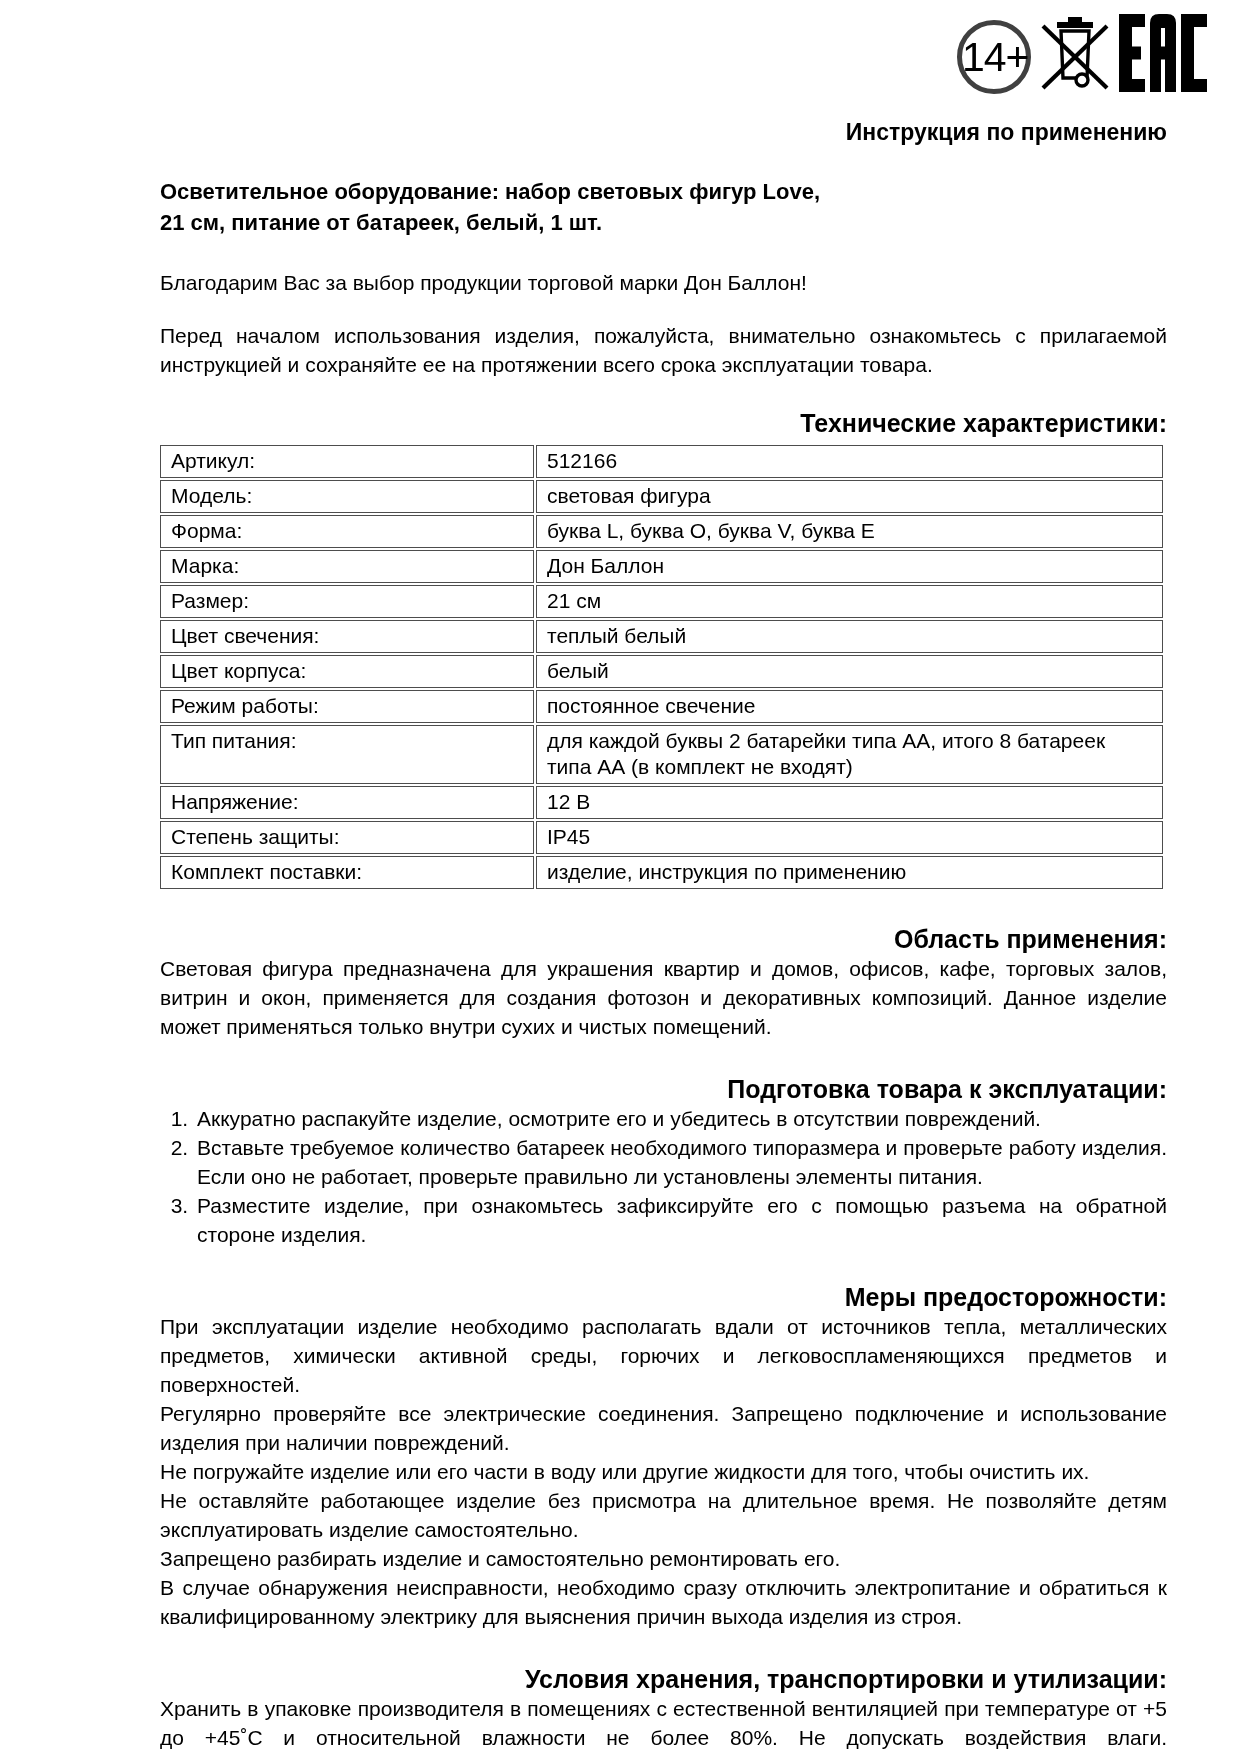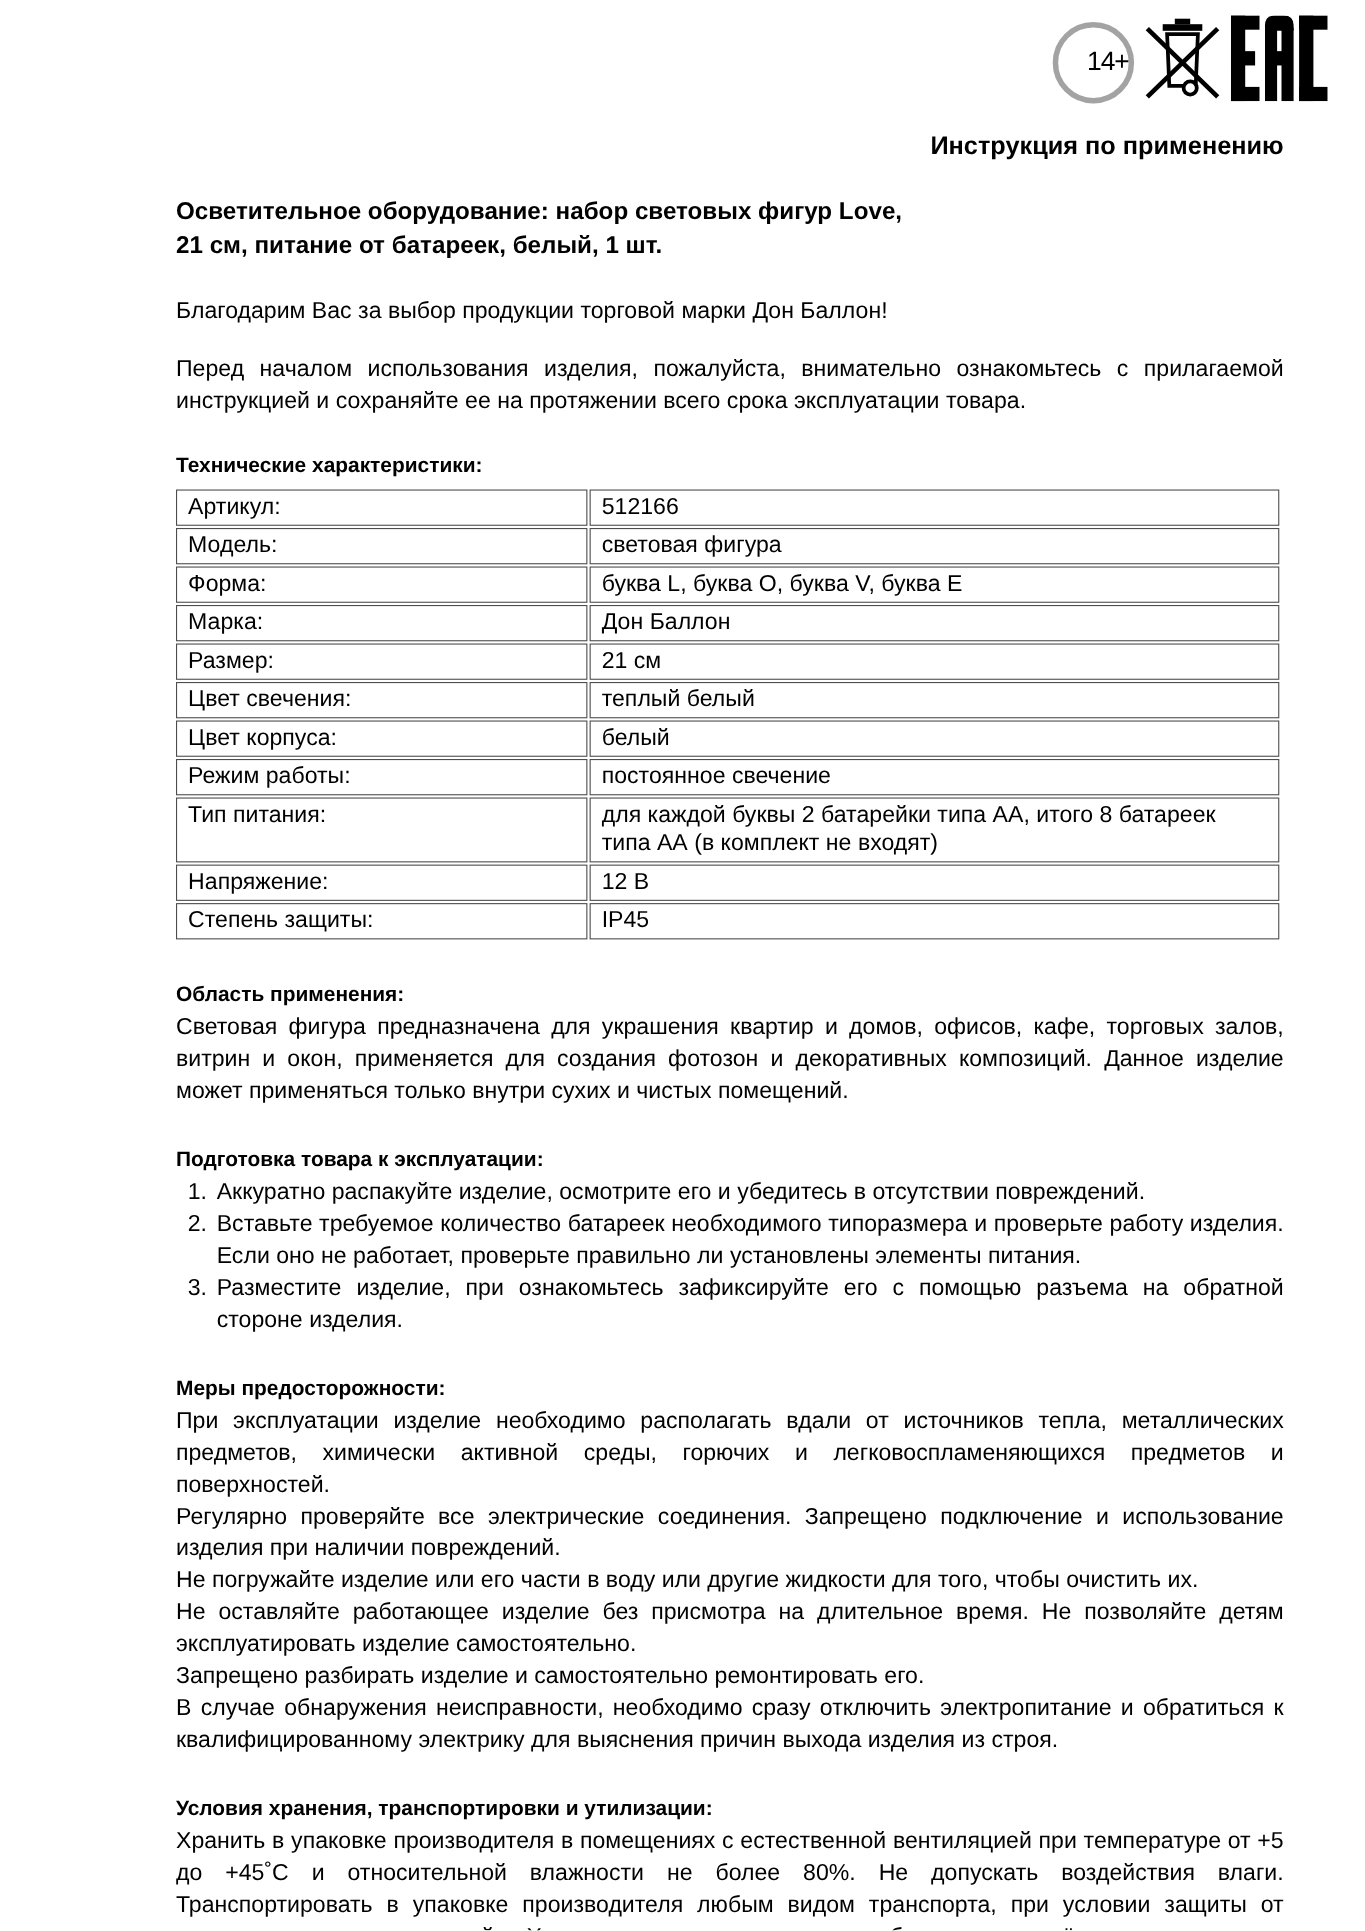--- a/index.html
+++ b/index.html
@@ -18,24 +18,24 @@
   .icons{
     position:absolute;
     top:14px;
     right:34px;
     display:flex;
     align-items:flex-start;
     gap:9px;
   }
   .age-badge{
     width:64px;height:64px;
-    border:5px solid #a3a3a3;
+    border:5px solid #404040;
     border-radius:50%;
-    display:flex;align-items:center;justify-content:flex-end;
-    font-size:24px;
+    display:flex;align-items:center;justify-content:flex-start;
+    font-size:41px;
     letter-spacing:-1px;
     margin-top:6px;
   }
   .content{
     margin-left:160px;
     width:1007px;
     padding-top:118px;
     font-size:21px;
     line-height:29px;
   }
@@ -48,24 +48,25 @@
   }
   h2.subtitle{
     font-size:22px;
     font-weight:bold;
     margin:30px 0 0 0;
     line-height:31px;
   }
   p.thanks{margin:30px 0 0 0;}
   p.notice{margin:24px 0 0 0;text-align:justify;}
   h3.sec{
-    font-size:19px;
+    font-size:25px;
     font-weight:bold;
     margin:34px 0 0 0;
     line-height:29px;
+    text-align:right;
   }
   h3.specs-h{margin:30px 0 5px 0;}
   table.specs{
     border-collapse:separate;
     border-spacing:2px;
     width:100%;
     margin-left:-2px;
     font-size:21px;
   }
   table.specs td{
@@ -181,20 +182,24 @@
             <td>для каждой буквы 2 батарейки типа АА, итого 8 батареек типа АА (в комплект не входят)</td>
           </tr>
           <tr>
             <td class="lbl">Напряжение:</td>
             <td>12 В</td>
           </tr>
           <tr>
             <td class="lbl">Степень защиты:</td>
             <td>IP45</td>
           </tr>
+          <tr>
+            <td class="lbl">Комплект поставки:</td>
+            <td>изделие, инструкция по применению</td>
+          </tr>
         </tbody>
     </table>
 
     <div id="sections">
         <div class="section">
           <h3 class="sec">Область применения:</h3>
           <p>Световая фигура предназначена для украшения квартир и домов, офисов, кафе, торговых залов, витрин и окон, применяется для создания фотозон и декоративных композиций. Данное изделие может применяться только внутри сухих и чистых помещений.</p>
         </div>
         <div class="section">
           <h3 class="sec">Подготовка товара к эксплуатации:</h3>

